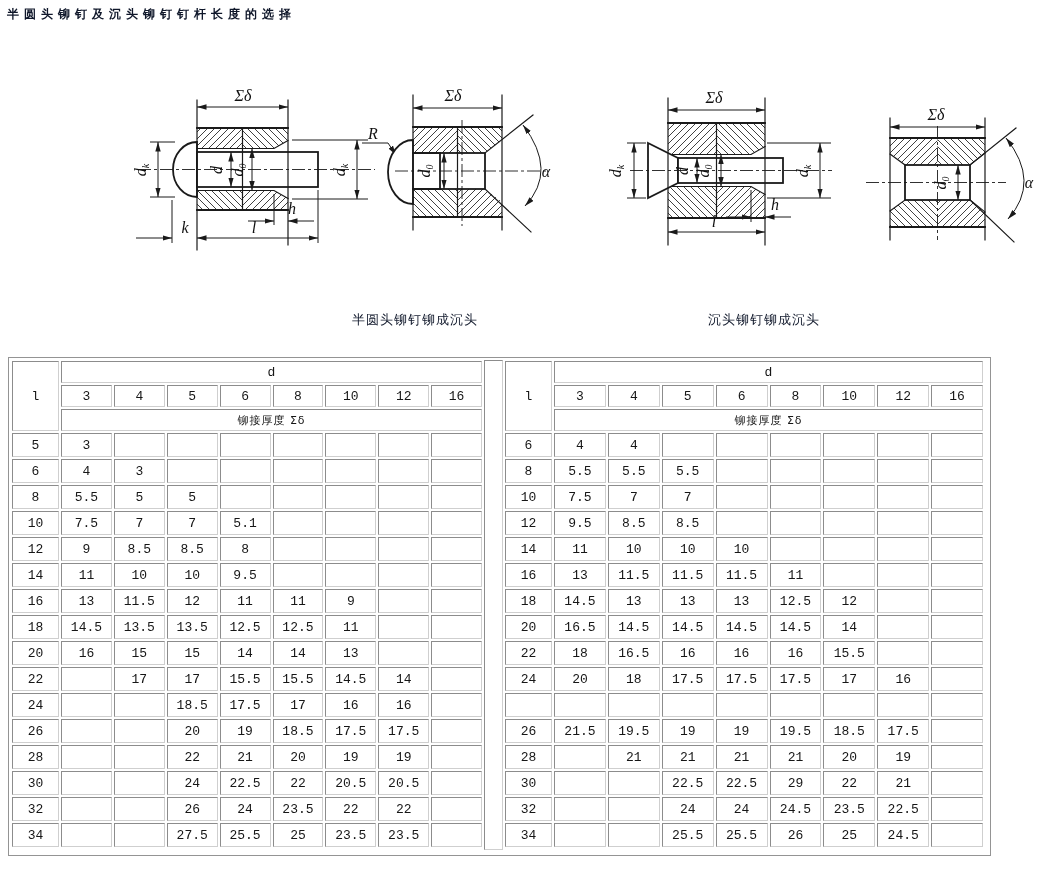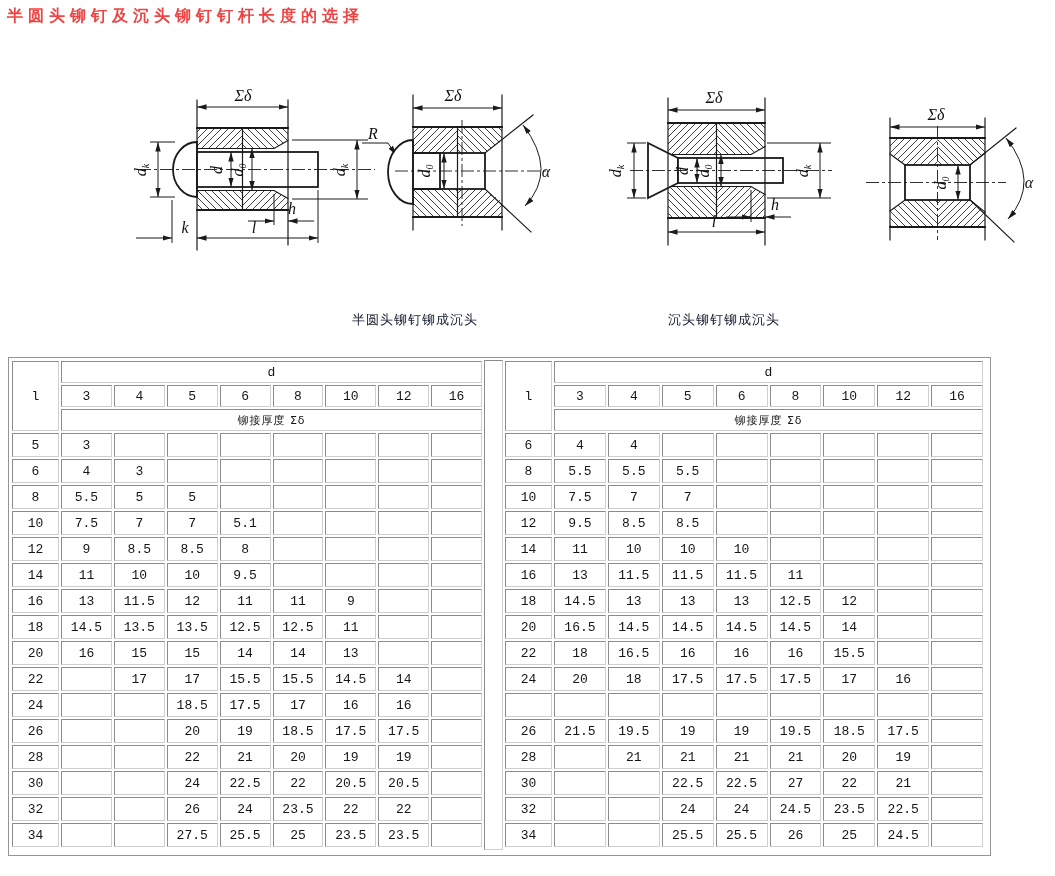--- a/index.html
+++ b/index.html
@@ -1,22 +1,22 @@
 <!DOCTYPE html>
 <html><head>
 <meta charset="utf-8">
 <style>
   html,body{margin:0;padding:0;background:#fff;}
   #page{position:relative;width:1055px;height:876px;background:#fff;overflow:hidden;
         font-family:"DejaVu Sans",sans-serif;color:#111;}
-  #title{position:absolute;left:7px;top:6px;font-size:16px;font-weight:bold;
-         letter-spacing:5px;color:#ef4444;white-space:nowrap;}
+  #title{position:absolute;left:7px;top:6px;font-size:12px;font-weight:bold;
+         letter-spacing:5px;color:#0f172a;white-space:nowrap;}
   .caption{position:absolute;top:311px;font-size:13px;letter-spacing:1px;color:#0f172a;white-space:nowrap;}
   #cap-left{left:352px;}
-  #cap-right{left:668px;}
+  #cap-right{left:708px;}
   #drawings{position:absolute;left:0;top:0;width:1055px;height:300px;}
 
   
   .ol{stroke:#1a1a1a;stroke-width:1.8;fill:none;stroke-linecap:square;}
   .fw{stroke:#1a1a1a;stroke-width:1.8;fill:#fff;}
   .tl{stroke:#1a1a1a;stroke-width:1.2;fill:none;stroke-linecap:square;}
   .dim{stroke:#1a1a1a;stroke-width:1;fill:none;}
   .cl{stroke:#1a1a1a;stroke-width:0.9;fill:none;stroke-dasharray:13 3 3 3;}
   .hp{stroke:none;}
   .lab{font-family:"Liberation Serif",serif;font-style:italic;font-size:16px;fill:#111;}
@@ -559,21 +559,21 @@
             <td>20</td>
             <td>19</td>
             <td></td>
           </tr>
           <tr>
             <td>30</td>
             <td></td>
             <td></td>
             <td>22.5</td>
             <td>22.5</td>
-            <td>27</td>
+            <td>29</td>
             <td>22</td>
             <td>21</td>
             <td></td>
           </tr>
           <tr>
             <td>32</td>
             <td></td>
             <td></td>
             <td>24</td>
             <td>24</td>

